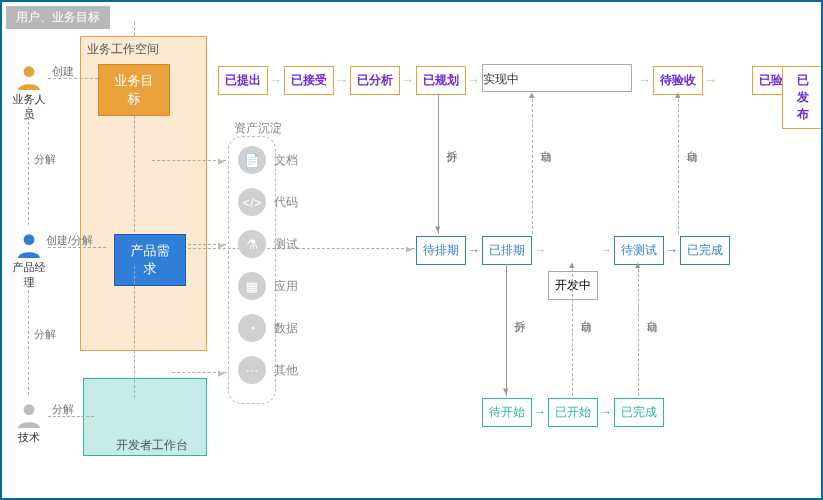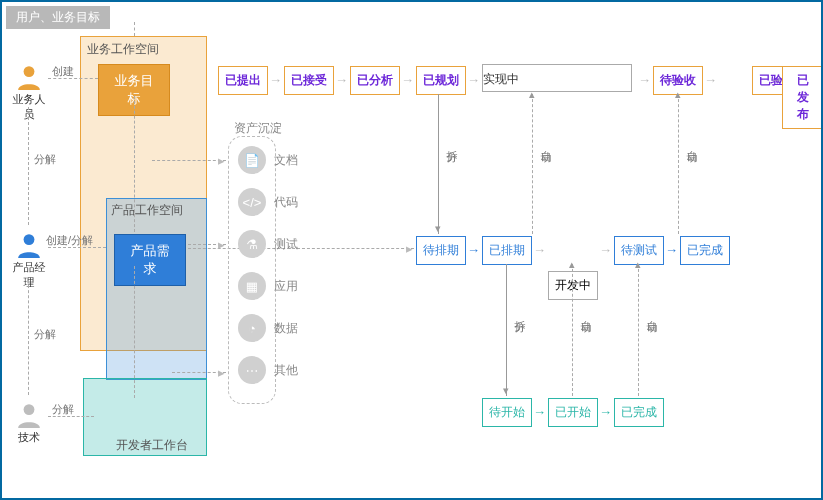--- a/index.html
+++ b/index.html
@@ -135,23 +135,20 @@
 </style>
 </head>
 <body>
 
 <div class="canvas">
 
   <div class="header-tag">用户、业务目标</div>
 
   <div class="workspace-box ws-biz" style="left:78px; top:34px; width:127px; height:315px;">
     <div class="ws-label" style="left:6px; top:4px;">业务工作空间</div>
-  </div>
-  <div class="workspace-box ws-prod" style="left:104px; top:196px; width:101px; height:182px;">
-    <div class="ws-label" style="left:4px; top:3px;">产品工作空间</div>
   </div>
   <div class="workspace-box ws-dev" style="left:81px; top:376px; width:124px; height:78px;">
     <div class="ws-label" style="left:32px; top:58px;">开发者工作台</div>
   </div>
 
   <div class="role" style="left:8px; top:62px;">
     <svg viewBox="0 0 24 24">
         <circle cx="12" cy="7" r="5" fill="#e9a23b"></circle>
         <path d="M2 24c0-7 20-7 20 0" fill="#e9a23b"></path>
       </svg>

